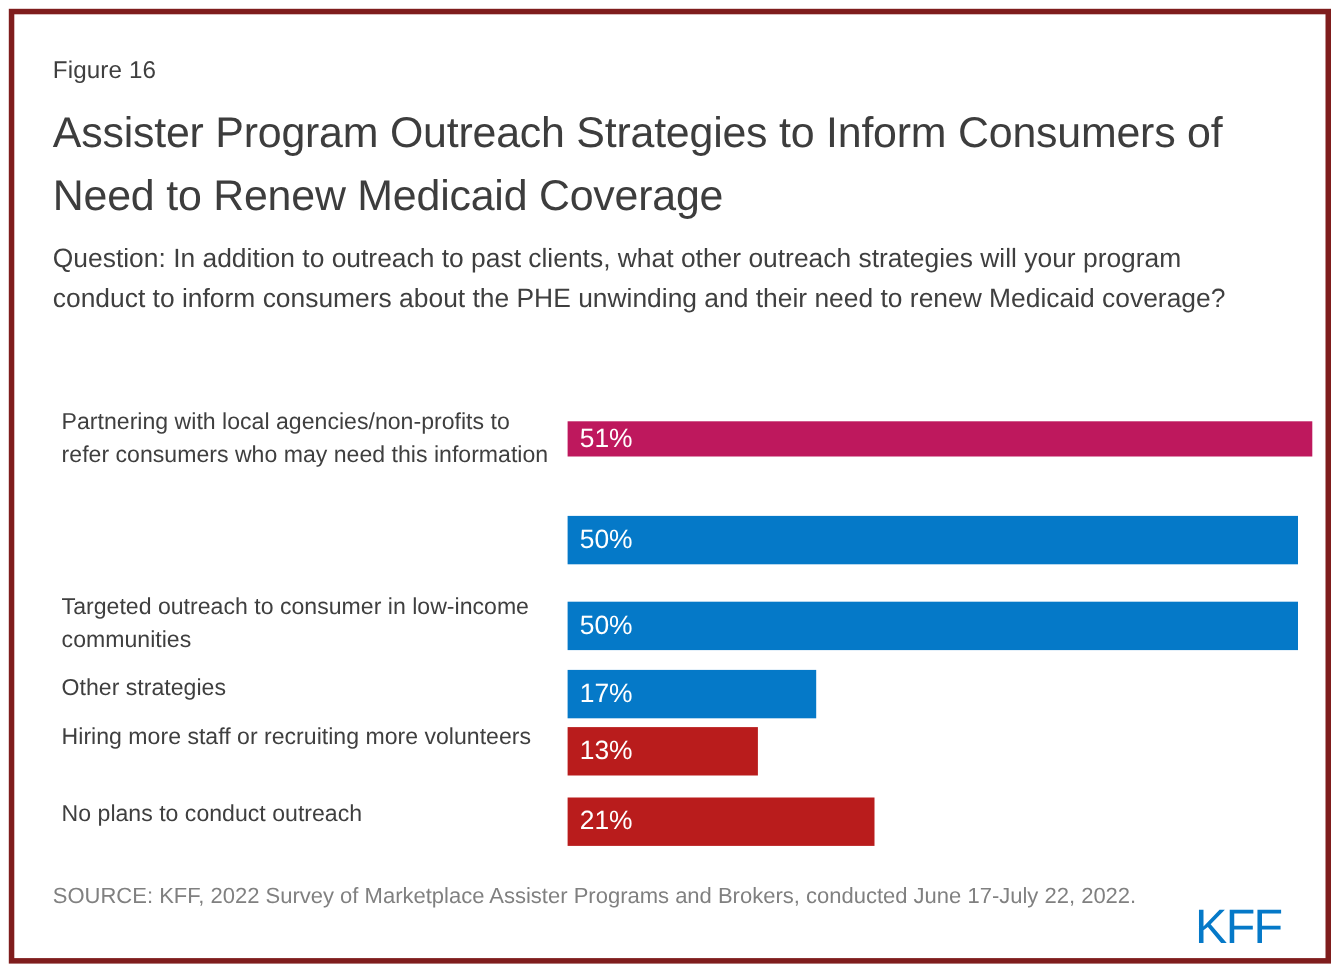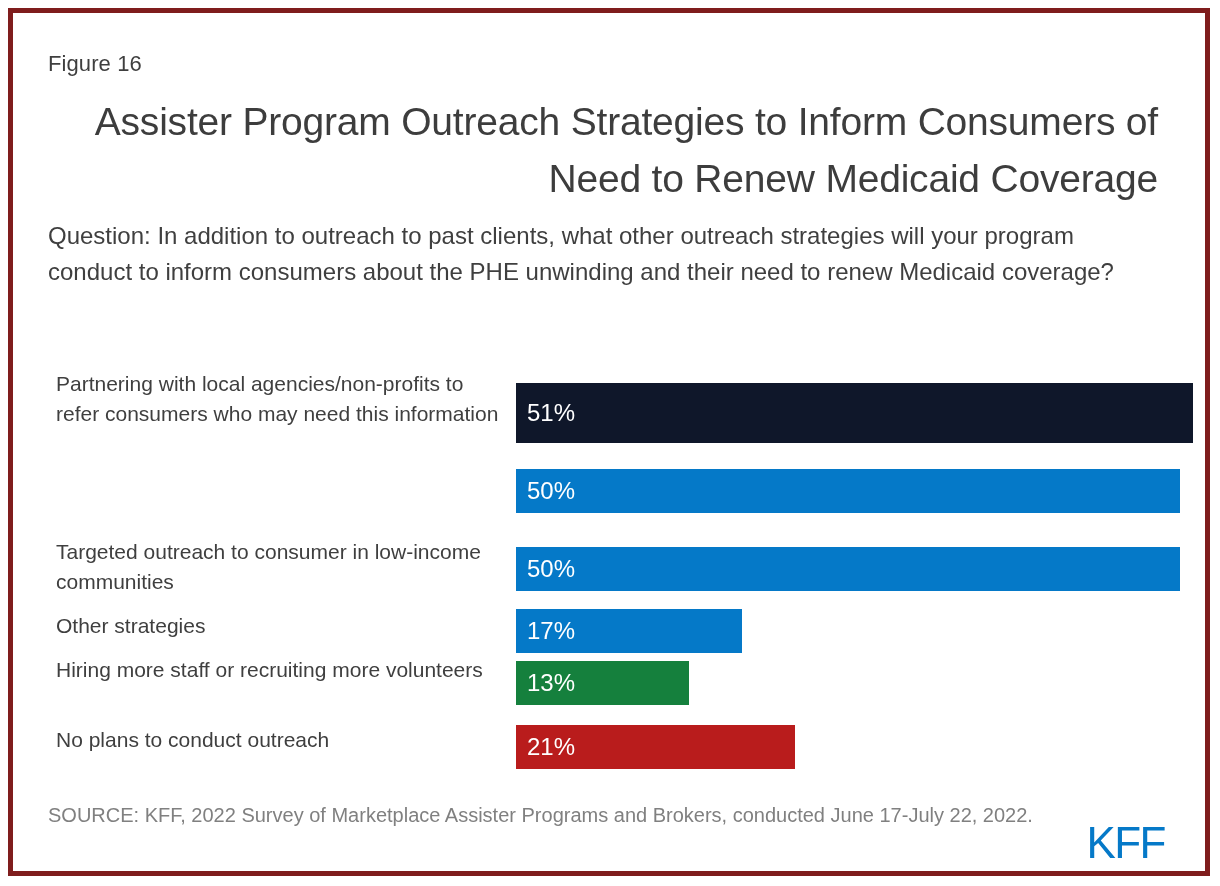--- a/index.html
+++ b/index.html
@@ -41,21 +41,20 @@
   .chart-title {
     position: absolute;
     left: 0;
     top: 80px;
     width: 1110px;
     font-size: 39px;
     line-height: 57px;
     color: #3d3d3d;
     font-weight: normal;
     letter-spacing: -0.2px;
-    text-align: right;
   }
   .chart-question {
     position: absolute;
     left: 0;
     top: 205px;
     width: 1115px;
     font-size: 24px;
     line-height: 36px;
     color: #3f3f3f;
   }
@@ -131,21 +130,21 @@
     <div class="figure-label">Figure 16</div>
 
     <div class="chart-title">Assister Program Outreach Strategies to Inform Consumers of Need to Renew Medicaid Coverage</div>
 
     <div class="chart-question">Question: In addition to outreach to past clients, what other outreach strategies will your program conduct to inform consumers about the PHE unwinding and their need to renew Medicaid coverage?</div>
 
     <div class="plot">
         <div class="row" style="top: 8px; height: 78px;">
           <div class="row-label" style="top: 0px;">Partnering with local agencies/non-profits to refer consumers who may need this information</div>
           <div class="bar-track">
-            <div class="bar" style="width: 677px; background: #0f172a; top: 14px; height: 60px;">
+            <div class="bar" style="width: 677px; background: #be185d; top: 14px; height: 32px;">
               <span class="bar-value">51%</span>
             </div>
           </div>
         </div>
         <div class="row" style="top: 98px; height: 70px;">
           <div class="bar-track">
             <div class="bar" style="width: 663.725px; background: rgb(5, 121, 200); top: 10px; height: 44px;">
               <span class="bar-value">50%</span>
             </div>
           </div>
@@ -162,21 +161,21 @@
           <div class="row-label" style="top: 2px;">Other strategies</div>
           <div class="bar-track">
             <div class="bar" style="width: 225.667px; background: rgb(5, 121, 200); top: 0px; height: 44px;">
               <span class="bar-value">17%</span>
             </div>
           </div>
         </div>
         <div class="row" style="top: 296px; height: 60px;">
           <div class="row-label" style="top: -2px;">Hiring more staff or recruiting more volunteers</div>
           <div class="bar-track">
-            <div class="bar" style="width: 172.569px; background: #15803d; top: 4px; height: 44px;">
+            <div class="bar" style="width: 172.569px; background: #b91c1c; top: 4px; height: 44px;">
               <span class="bar-value">13%</span>
             </div>
           </div>
         </div>
         <div class="row" style="top: 362px; height: 44px;">
           <div class="row-label" style="top: 2px;">No plans to conduct outreach</div>
           <div class="bar-track">
             <div class="bar" style="width: 278.765px; background: #b91c1c; top: 2px; height: 44px;">
               <span class="bar-value">21%</span>
             </div>

